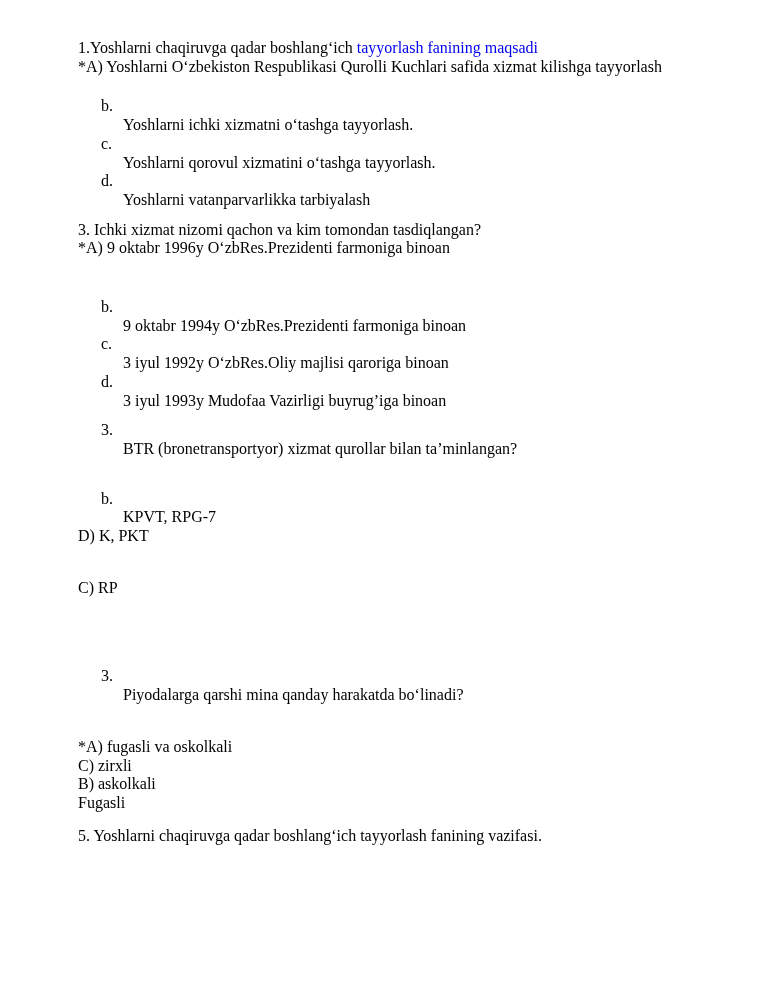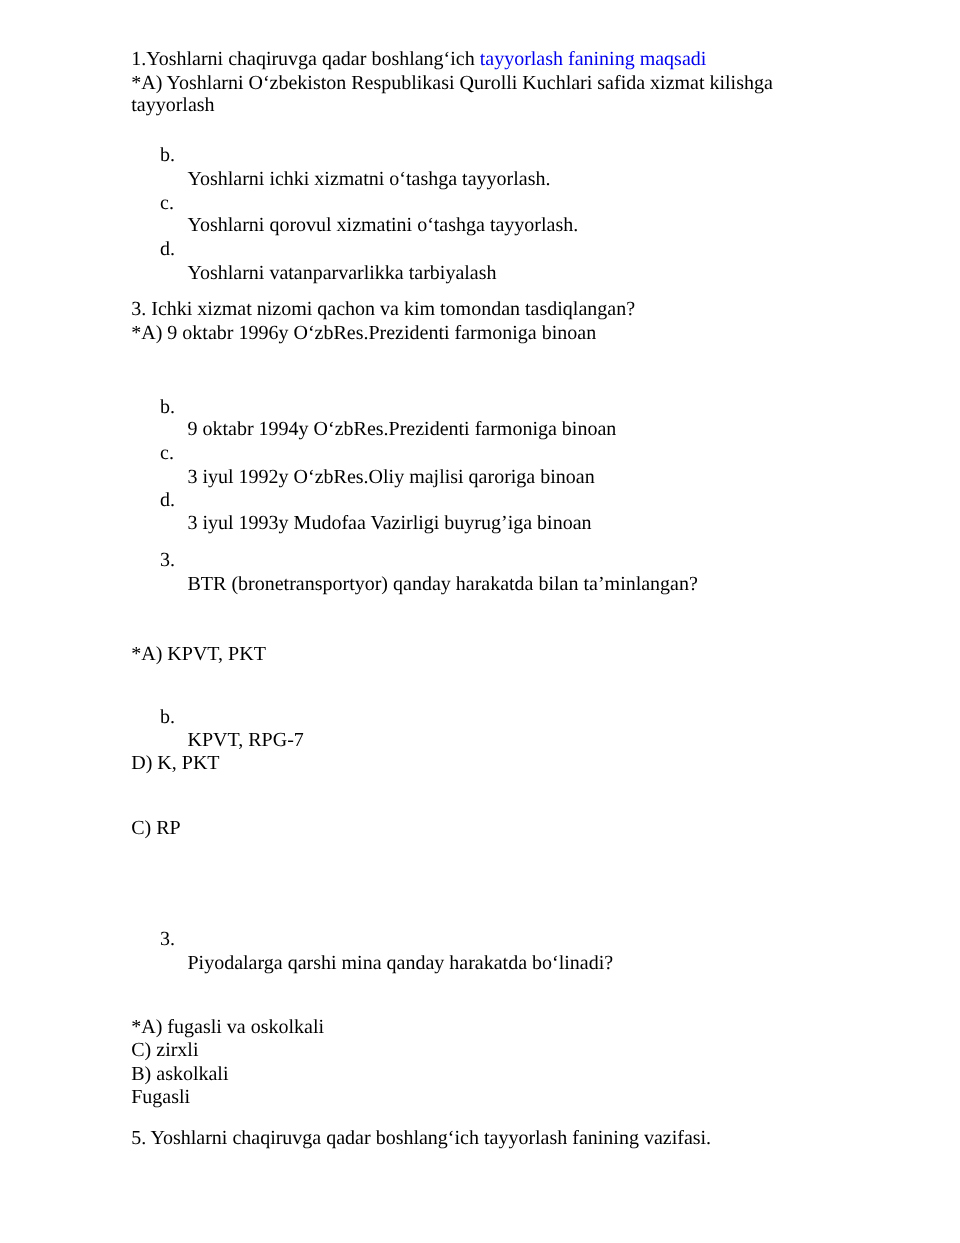--- a/index.html
+++ b/index.html
@@ -10,21 +10,21 @@
   .page {
     position: relative;
     width: 768px;
     height: 994px;
     box-sizing: border-box;
     background: #ffffff;
     color: #000000;
     font-family: "Liberation Serif", "DejaVu Serif", serif;
     font-size: 16px;
     line-height: 18.7px;
-    padding: 39px 96px 0 105px;
+    padding: 39px 96px 0 78px;
     overflow: hidden;
   }
   .para { margin: 0; }
   .marker { margin: 0 0 0 23px; }
   .opttext { margin: 0 0 0 45px; }
   .link { color: #0000EE; }
   
   .mt-list1   { margin-top: 21px; }
   .mt-q2      { margin-top: 11px; }
   .mt-list2   { margin-top: 40px; }
@@ -61,23 +61,22 @@
     <div class="marker mt-list2">b.</div>
     <div class="opttext">9 oktabr 1994y O‘zbRes.Prezidenti farmoniga binoan</div>
     <div class="marker">c.</div>
     <div class="opttext">3 iyul 1992y O‘zbRes.Oliy majlisi qaroriga binoan</div>
     <div class="marker">d.</div>
     <div class="opttext">3 iyul 1993y Mudofaa Vazirligi buyrug’iga binoan</div>
   </div>
 
   <div>
     <div class="marker mt-q3">3.</div>
-    <div class="opttext">BTR (bronetransportyor) qanday harakatda bilan ta’minlangan?</div>
+    <div class="opttext">BTR (bronetransportyor) xizmat qurollar bilan ta’minlangan?</div>
   </div>
-  <div class="para mt-a3">*A) KPVT, PKT</div>
   <div>
     <div class="marker mt-b3">b.</div>
     <div class="opttext">KPVT, RPG-7</div>
   </div>
   <div class="para">D) K, PKT</div>
   <div class="para mt-cd">C) RP</div>
 
   <div>
     <div class="marker mt-q4">3.</div>
     <div class="opttext">Piyodalarga qarshi mina qanday harakatda bo‘linadi?</div>

